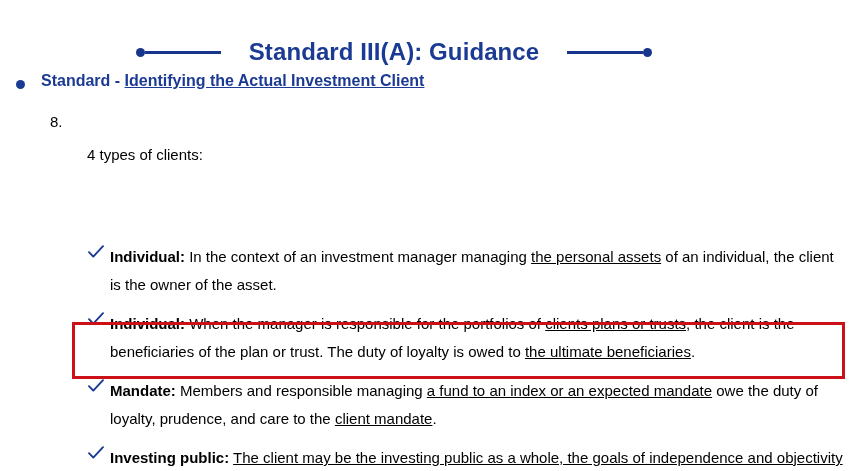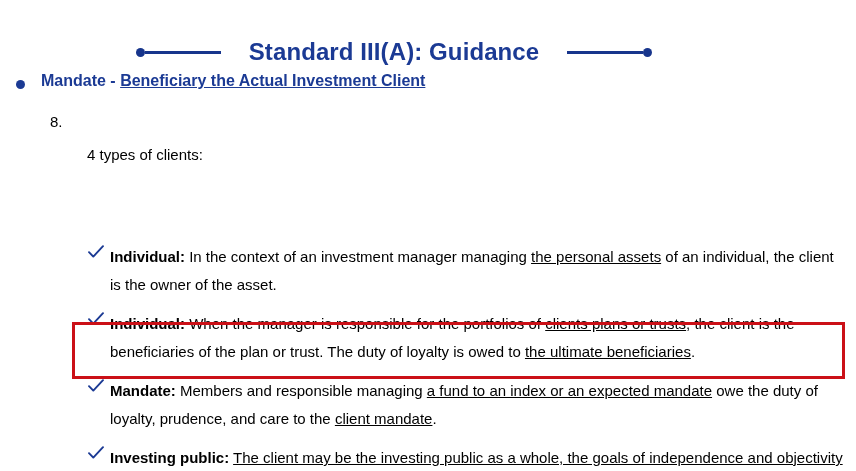--- a/index.html
+++ b/index.html
@@ -164,21 +164,21 @@
   <span class="page-title" style="color: rgb(27, 58, 148);">Standard III(A): Guidance</span>
 
   <span class="deco deco-right">
     <span class="deco-bar"></span>
     <span class="deco-dot"></span>
   </span>
 </div>
 
 <div class="l1-row">
   <span class="l1-bullet"></span>
-  <span class="l1-text"><span>Mandate - </span><span class="u">Beneficiary the Actual Investment Client</span></span>
+  <span class="l1-text"><span>Standard - </span><span class="u">Identifying the Actual Investment Client</span></span>
 </div>
 
 <div class="num-row">
   <span class="num-label">8.</span>
 </div>
 
 <div class="types-head">4 types of clients:</div>
 
 <div class="check-list">
     <div class="check-item">

